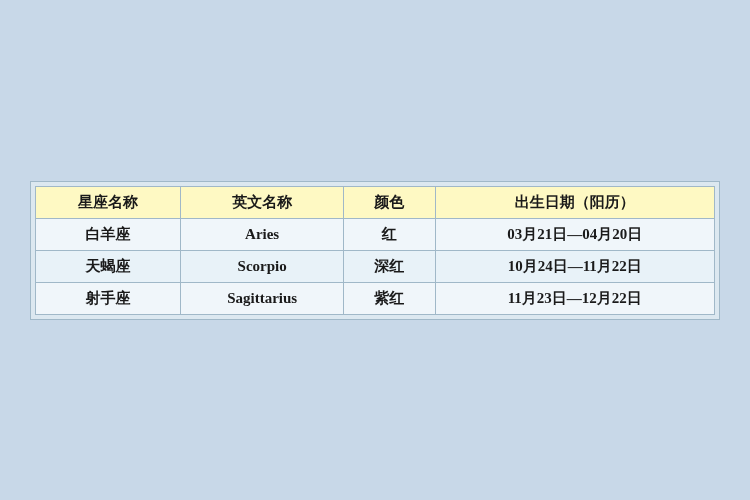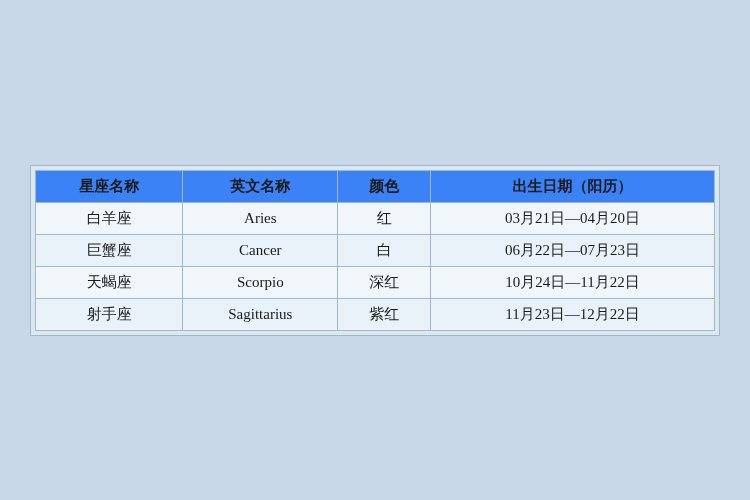--- a/index.html
+++ b/index.html
@@ -28,24 +28,25 @@
       border-collapse: collapse;
       width: 680px;
     }
 
     th, td {
       border: 1px solid #a0b8c8;
       text-align: center;
       padding: 6px 10px;
       font-size: 15px;
       color: #1a1a1a;
+      font-weight: bold;
     }
 
     thead tr th {
-      background-color: #3b82f6;
+      background-color: #fef9c3;
       font-weight: bold;
       font-size: 15px;
       color: #1a1a1a;
     }
 
     tbody tr td {
       background-color: #f0f6fa;
     }
 
     tbody tr:nth-child(even) td {
@@ -66,26 +67,20 @@
       </tr>
     </thead>
     <tbody id="table-body">
     <tr>
           <td>白羊座</td>
           <td>Aries</td>
           <td>红</td>
           <td>03月21日—04月20日</td>
         </tr>
         <tr>
-          <td>巨蟹座</td>
-          <td>Cancer</td>
-          <td>白</td>
-          <td>06月22日—07月23日</td>
-        </tr>
-        <tr>
           <td>天蝎座</td>
           <td>Scorpio</td>
           <td>深红</td>
           <td>10月24日—11月22日</td>
         </tr>
         <tr>
           <td>射手座</td>
           <td>Sagittarius</td>
           <td>紫红</td>
           <td>11月23日—12月22日</td>

